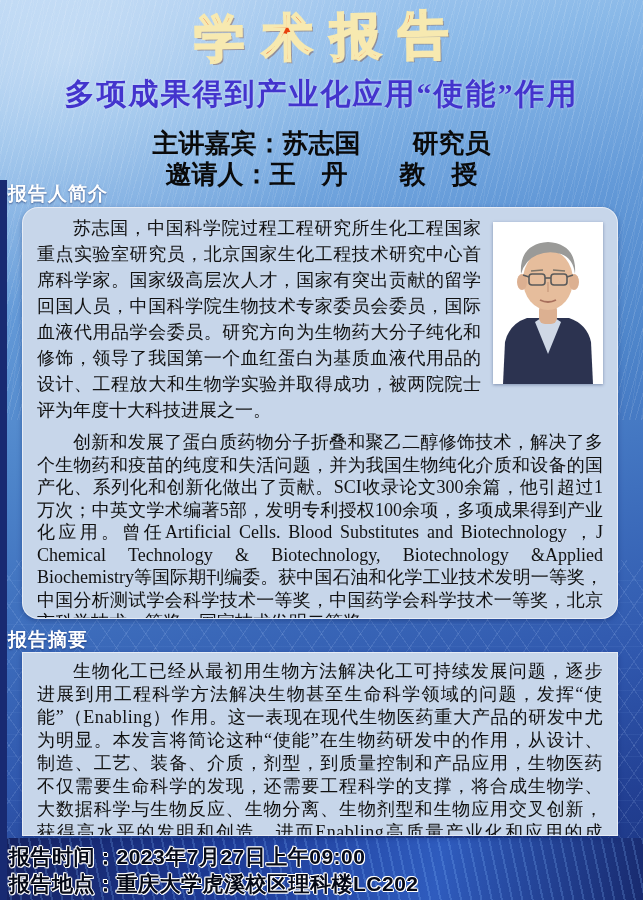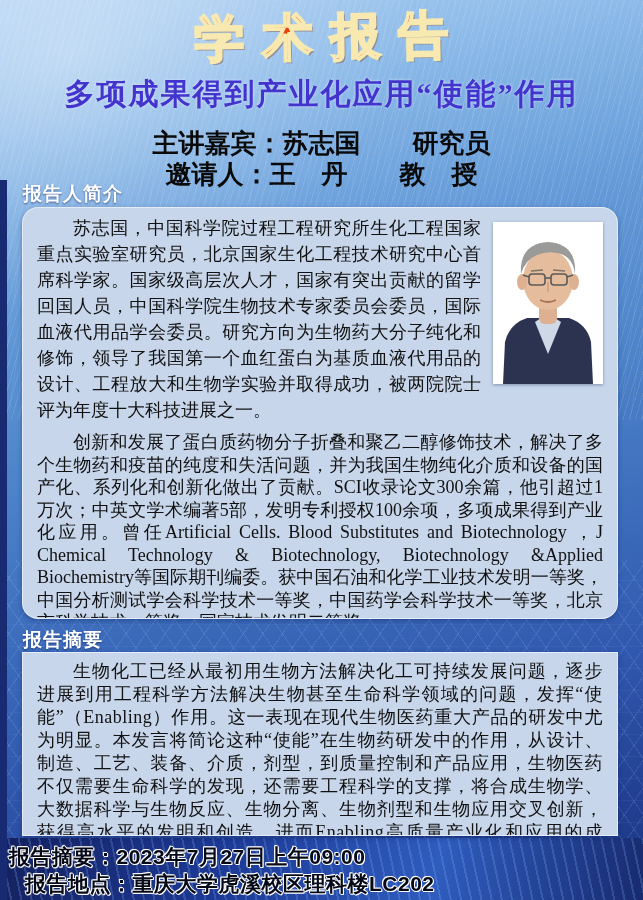--- a/index.html
+++ b/index.html
@@ -93,21 +93,20 @@
   }
 
   
   .section-header {
     position: absolute; left: 8px;
     font-size: 19px;
     font-weight: bold;
     color: #ffffff;
     letter-spacing: 1px;
     text-shadow: 0 1px 2px rgba(10,30,90,0.6);
-    padding-left: 15px;
   }
   .hdr-bio { top: 181px; }
   .hdr-abstract { top: 627px; }
 
   
   .content-box {
     position: absolute; left: 22px; width: 596px;
     background: #c7d6ea;
     border: 1px solid rgba(255,255,255,0.55);
     box-shadow: 0 2px 5px rgba(10,30,90,0.35);
@@ -142,21 +141,21 @@
   .footer-line {
     position: absolute; left: 9px; width: 630px;
     font-size: 21px;
     font-weight: bold;
     color: #060a18;
     letter-spacing: 0.5px;
     text-shadow: -1px 0 0 #ffffff, 1px 0 0 #ffffff, 0 -1px 0 #ffffff, 0 1px 0 #ffffff,
                  -1px -1px 0 #ffffff, 1px 1px 0 #ffffff;
   }
   .ft-time { top: 843px; }
-  .ft-place { top: 870px; padding-left: 16px; }
+  .ft-place { top: 870px; }
 </style>
 </head>
 <body>
 
 <div class="poster">
 
   <div class="bg-swoosh"></div>
   <div class="bg-lines-top"></div>
   <div class="bg-net-mid"></div>
   <div class="bg-bottom"></div>
@@ -206,17 +205,17 @@
     <p class="body-text bio-p1">苏志国，中国科学院过程工程研究所生化工程国家重点实验室研究员，北京国家生化工程技术研究中心首席科学家。国家级高层次人才，国家有突出贡献的留学回国人员，中国科学院生物技术专家委员会委员，国际血液代用品学会委员。研究方向为生物药大分子纯化和修饰，领导了我国第一个血红蛋白为基质血液代用品的设计、工程放大和生物学实验并取得成功，被两院院士评为年度十大科技进展之一。</p>
     <p class="body-text bio-p2">创新和发展了蛋白质药物分子折叠和聚乙二醇修饰技术，解决了多个生物药和疫苗的纯度和失活问题，并为我国生物纯化介质和设备的国产化、系列化和创新化做出了贡献。SCI收录论文300余篇，他引超过1万次；中英文学术编著5部，发明专利授权100余项，多项成果得到产业化应用。曾任Artificial Cells. Blood Substitutes and Biotechnology ，J Chemical Technology &amp; Biotechnology, Biotechnology &amp;Applied Biochemistry等国际期刊编委。获中国石油和化学工业技术发明一等奖，中国分析测试学会科学技术一等奖，中国药学会科学技术一等奖，北京市科学技术一等奖，国家技术发明二等奖。</p>
   </div>
 
   <div class="section-header hdr-abstract">报告摘要</div>
 
   <div class="content-box box-abstract">
     <p class="body-text abstract-p">生物化工已经从最初用生物方法解决化工可持续发展问题，逐步进展到用工程科学方法解决生物甚至生命科学领域的问题，发挥“使能”（Enabling）作用。这一表现在现代生物医药重大产品的研发中尤为明显。本发言将简论这种“使能”在生物药研发中的作用，从设计、制造、工艺、装备、介质，剂型，到质量控制和产品应用，生物医药不仅需要生命科学的发现，还需要工程科学的支撑，将合成生物学、大数据科学与生物反应、生物分离、生物剂型和生物应用交叉创新，获得高水平的发明和创造，进而Enabling高质量产业化和应用的成功。</p>
   </div>
 
-  <div class="footer-line ft-time"><span>报告摘要：</span><span>2023年7月27日上午09:00</span></div>
+  <div class="footer-line ft-time"><span>报告时间：</span><span>2023年7月27日上午09:00</span></div>
 
   <div class="footer-line ft-place"><span>报告地点：</span><span>重庆大学虎溪校区理科楼LC202</span></div>
 
 </div>
 
 </body></html>

